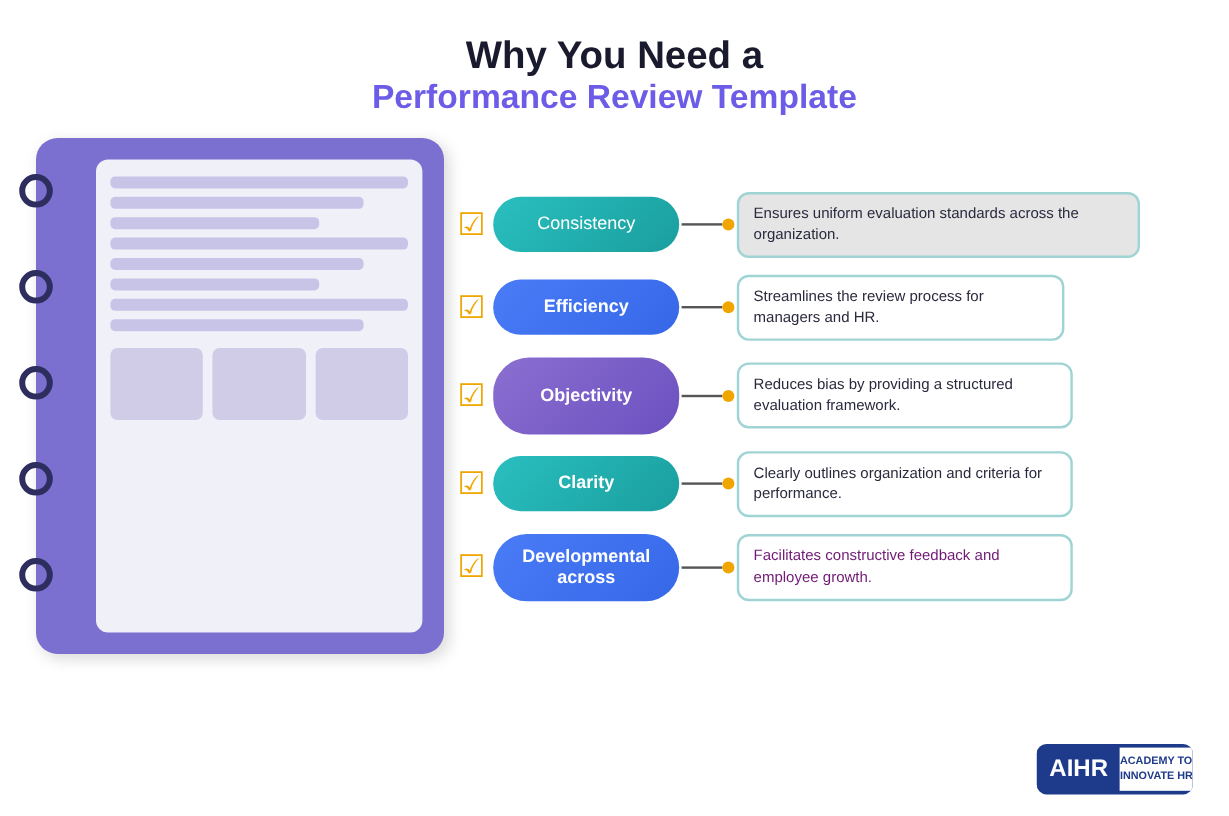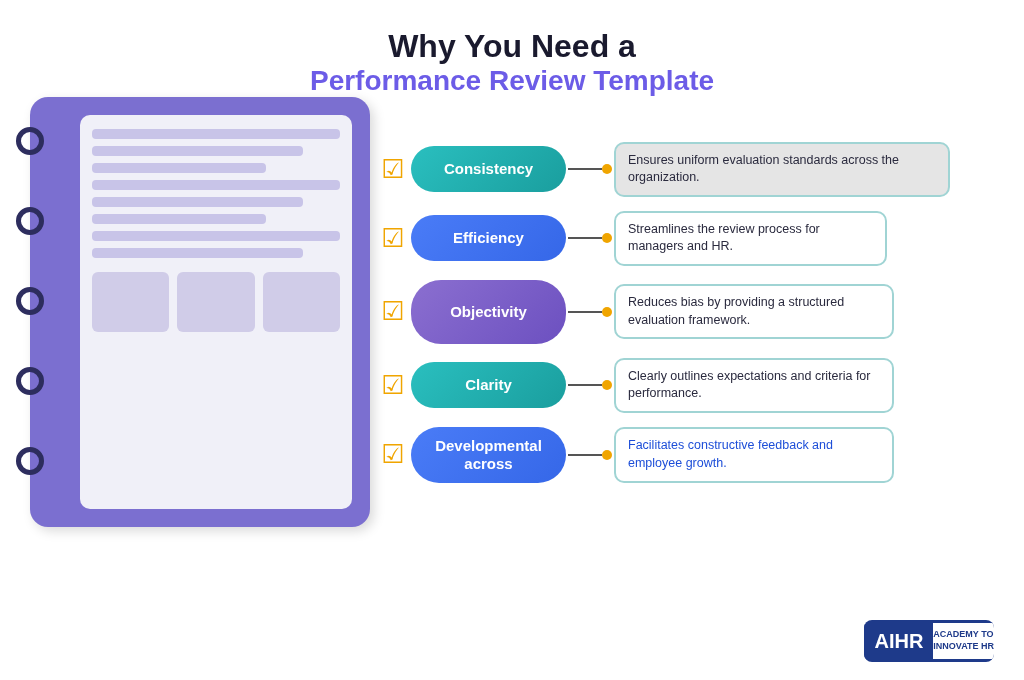--- a/index.html
+++ b/index.html
@@ -11,20 +11,21 @@
       font-family: 'Arial', sans-serif;
       overflow: hidden;
       display: flex;
       flex-direction: column;
       align-items: center;
     }
 
     .title-section {
       text-align: center;
       margin-top: 28px;
+      margin-bottom: 18px;
     }
 
     .title-line1 {
       font-size: 32px;
       font-weight: 900;
       color: #1a1a2e;
       display: block;
     }
 
     .title-line2 {
@@ -188,21 +189,21 @@
         <div class="nb-box"></div>
         <div class="nb-box"></div>
         <div class="nb-box"></div>
       </div>
     </div>
   </div>
 
   <div class="all-rows" id="items-list">
   <div class="single-row">
       <div style="font-size:26px;color:#f0a500;width:36px;text-align:center;flex-shrink:0;">☑</div>
-      <div style="width:155px;height:46px;border-radius:30px;display:flex;align-items:center;justify-content:center;font-size:15px;font-weight:700;color:#fff;text-align:right;flex-shrink:0;background:linear-gradient(135deg, #2abfbf, #1a9e9e);white-space:pre-line;line-height:1.2;padding:4px 8px;">Consistency</div>
+      <div style="width:155px;height:46px;border-radius:30px;display:flex;align-items:center;justify-content:center;font-size:15px;font-weight:400;color:#fff;text-align:right;flex-shrink:0;background:linear-gradient(135deg, #2abfbf, #1a9e9e);white-space:pre-line;line-height:1.2;padding:4px 8px;">Consistency</div>
       <div style="display:flex;align-items:center;width:44px;margin:0 2px;">
         <div style="flex:1;height:2px;background:#555;"></div>
         <div style="width:10px;height:10px;border-radius:50%;background:#f0a500;flex-shrink:0;"></div>
       </div>
       <div style="border:2px solid #a0d4d4;border-radius:10px;padding:8px 12px;font-size:12.5px;color:#2a2a3e;line-height:1.4;background:#e5e5e5;min-height:46px;width:336px;display:flex;align-items:center;">Ensures uniform evaluation standards across the organization.</div>
     </div>
       <div class="single-row">
       <div style="font-size:26px;color:#f0a500;width:36px;text-align:center;flex-shrink:0;">☑</div>
       <div style="width:155px;height:46px;border-radius:30px;display:flex;align-items:center;justify-content:center;font-size:15px;font-weight:800;color:#fff;text-align:center;flex-shrink:0;background:linear-gradient(135deg, #4a7cf7, #3567e8);white-space:pre-line;line-height:1.2;padding:4px 8px;">Efficiency</div>
       <div style="display:flex;align-items:center;width:44px;margin:0 2px;">
@@ -220,31 +221,31 @@
       </div>
       <div style="border:2px solid #a0d4d4;border-radius:10px;padding:8px 12px;font-size:12.5px;color:#2a2a3e;line-height:1.4;background:#fff;min-height:46px;width:280px;display:flex;align-items:center;">Reduces bias by providing a structured evaluation framework.</div>
     </div>
       <div class="single-row">
       <div style="font-size:26px;color:#f0a500;width:36px;text-align:center;flex-shrink:0;">☑</div>
       <div style="width:155px;height:46px;border-radius:30px;display:flex;align-items:center;justify-content:center;font-size:15px;font-weight:800;color:#fff;text-align:left;flex-shrink:0;background:linear-gradient(135deg, #2abfbf, #1a9e9e);white-space:pre-line;line-height:1.2;padding:4px 8px;">Clarity</div>
       <div style="display:flex;align-items:center;width:44px;margin:0 2px;">
         <div style="flex:1;height:2px;background:#555;"></div>
         <div style="width:10px;height:10px;border-radius:50%;background:#f0a500;flex-shrink:0;"></div>
       </div>
-      <div style="border:2px solid #a0d4d4;border-radius:10px;padding:8px 12px;font-size:12.5px;color:#2a2a3e;line-height:1.4;background:#fff;min-height:46px;width:280px;display:flex;align-items:center;">Clearly outlines expectations and criteria for performance.</div>
+      <div style="border:2px solid #a0d4d4;border-radius:10px;padding:8px 12px;font-size:12.5px;color:#2a2a3e;line-height:1.4;background:#fff;min-height:46px;width:280px;display:flex;align-items:center;">Clearly outlines organization and criteria for performance.</div>
     </div>
       <div class="single-row">
       <div style="font-size:26px;color:#f0a500;width:36px;text-align:center;flex-shrink:0;">☑</div>
       <div style="width:155px;height:56px;border-radius:30px;display:flex;align-items:center;justify-content:center;font-size:15px;font-weight:800;color:#fff;text-align:center;flex-shrink:0;background:linear-gradient(135deg, #4a7cf7, #3567e8);white-space:pre-line;line-height:1.2;padding:4px 8px;">Developmental
 across</div>
       <div style="display:flex;align-items:center;width:44px;margin:0 2px;">
         <div style="flex:1;height:2px;background:#555;"></div>
         <div style="width:10px;height:10px;border-radius:50%;background:#f0a500;flex-shrink:0;"></div>
       </div>
-      <div style="border:2px solid #a0d4d4;border-radius:10px;padding:8px 12px;font-size:12.5px;color:#1d4ed8;line-height:1.4;background:#fff;min-height:56px;width:280px;display:flex;align-items:center;">Facilitates constructive feedback and employee growth.</div>
+      <div style="border:2px solid #a0d4d4;border-radius:10px;padding:8px 12px;font-size:12.5px;color:#701a75;line-height:1.4;background:#fff;min-height:56px;width:280px;display:flex;align-items:center;">Facilitates constructive feedback and employee growth.</div>
     </div>
     </div>
 
 </div>
 
 <div class="aihr-logo">
   <div class="aihr-blue">AIHR</div>
   <div class="aihr-text">ACADEMY TO<br>INNOVATE HR</div>
 </div>
 

